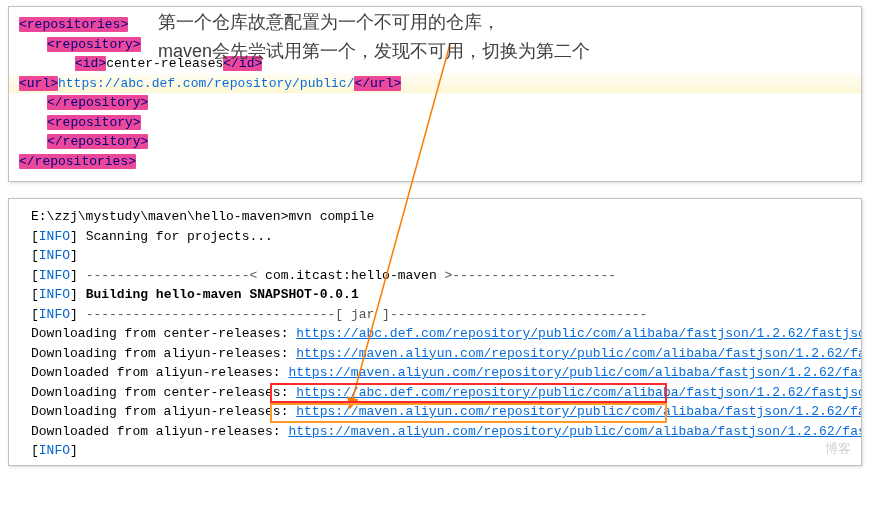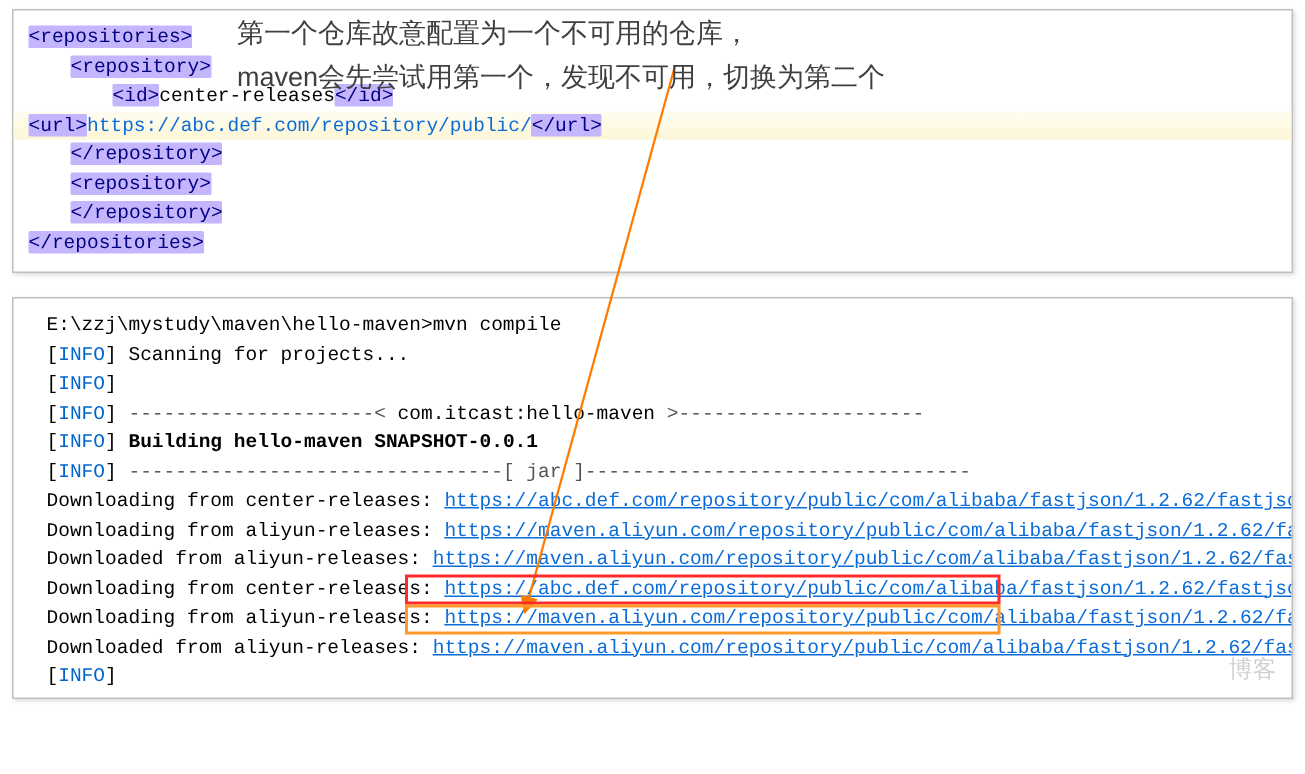--- a/index.html
+++ b/index.html
@@ -23,21 +23,21 @@
   .pane-bottom {
     border: 1px solid #c0c0c0;
     box-shadow: 1px 1px 3px rgba(0,0,0,0.15);
     margin: 0 8px 8px 8px;
     padding: 8px 4px 4px 22px;
     background: #fff;
     overflow: hidden;
     position: relative;
   }
   .xml-line { white-space: pre; }
-  .tag { color: #000080; background: #c4b5fd; border-radius: 1px; }
+  .tag { color: #000080; background: #ec4899; border-radius: 1px; }
   .txt { color: #000; }
   .urllink { color: #0b6cd8; }
   .ind1 { padding-left: 28px; }
   .ind2 { padding-left: 56px; }
   .hl-line { background: linear-gradient(#fffdf2,#fdf7d6); margin: 0 -10px; padding: 0 10px; }
   .cn-annot {
     position: absolute;
     color: #404040;
     font-family: "Microsoft YaHei","SimSun",sans-serif;
     font-size: 18px;
@@ -46,21 +46,21 @@
   }
   .term-line { white-space: pre; color: #000; }
   .info { color: #0066cc; }
   .sep { color: #555; }
   .artifact { color: #000000; }
   .bold { font-weight: bold; }
   .dlurl { color: #0b6cd8; text-decoration: underline; }
   .watermark {
     position: absolute; right: 10px; bottom: 6px;
     color: rgba(120,120,120,0.35);
-    font-family: "Microsoft YaHei",sans-serif; font-size: 16px; pointer-events:none;margin-left:32px;
+    font-family: "Microsoft YaHei",sans-serif; font-size: 13px; pointer-events:none;margin-left:32px;
   }
   svg.overlay { position: absolute; left:0; top:0; pointer-events:none; z-index:4; }
 </style>
 </head>
 <body>
 
 <div class="pane-top">
   <div class="xml-line"><span class="tag">&lt;repositories&gt;</span></div>
   <div class="xml-line ind1"><span class="tag">&lt;repository&gt;</span></div>
   <div class="xml-line ind2"><span class="tag">&lt;id&gt;</span><span class="txt">center-releases</span><span class="tag">&lt;/id&gt;</span></div>

